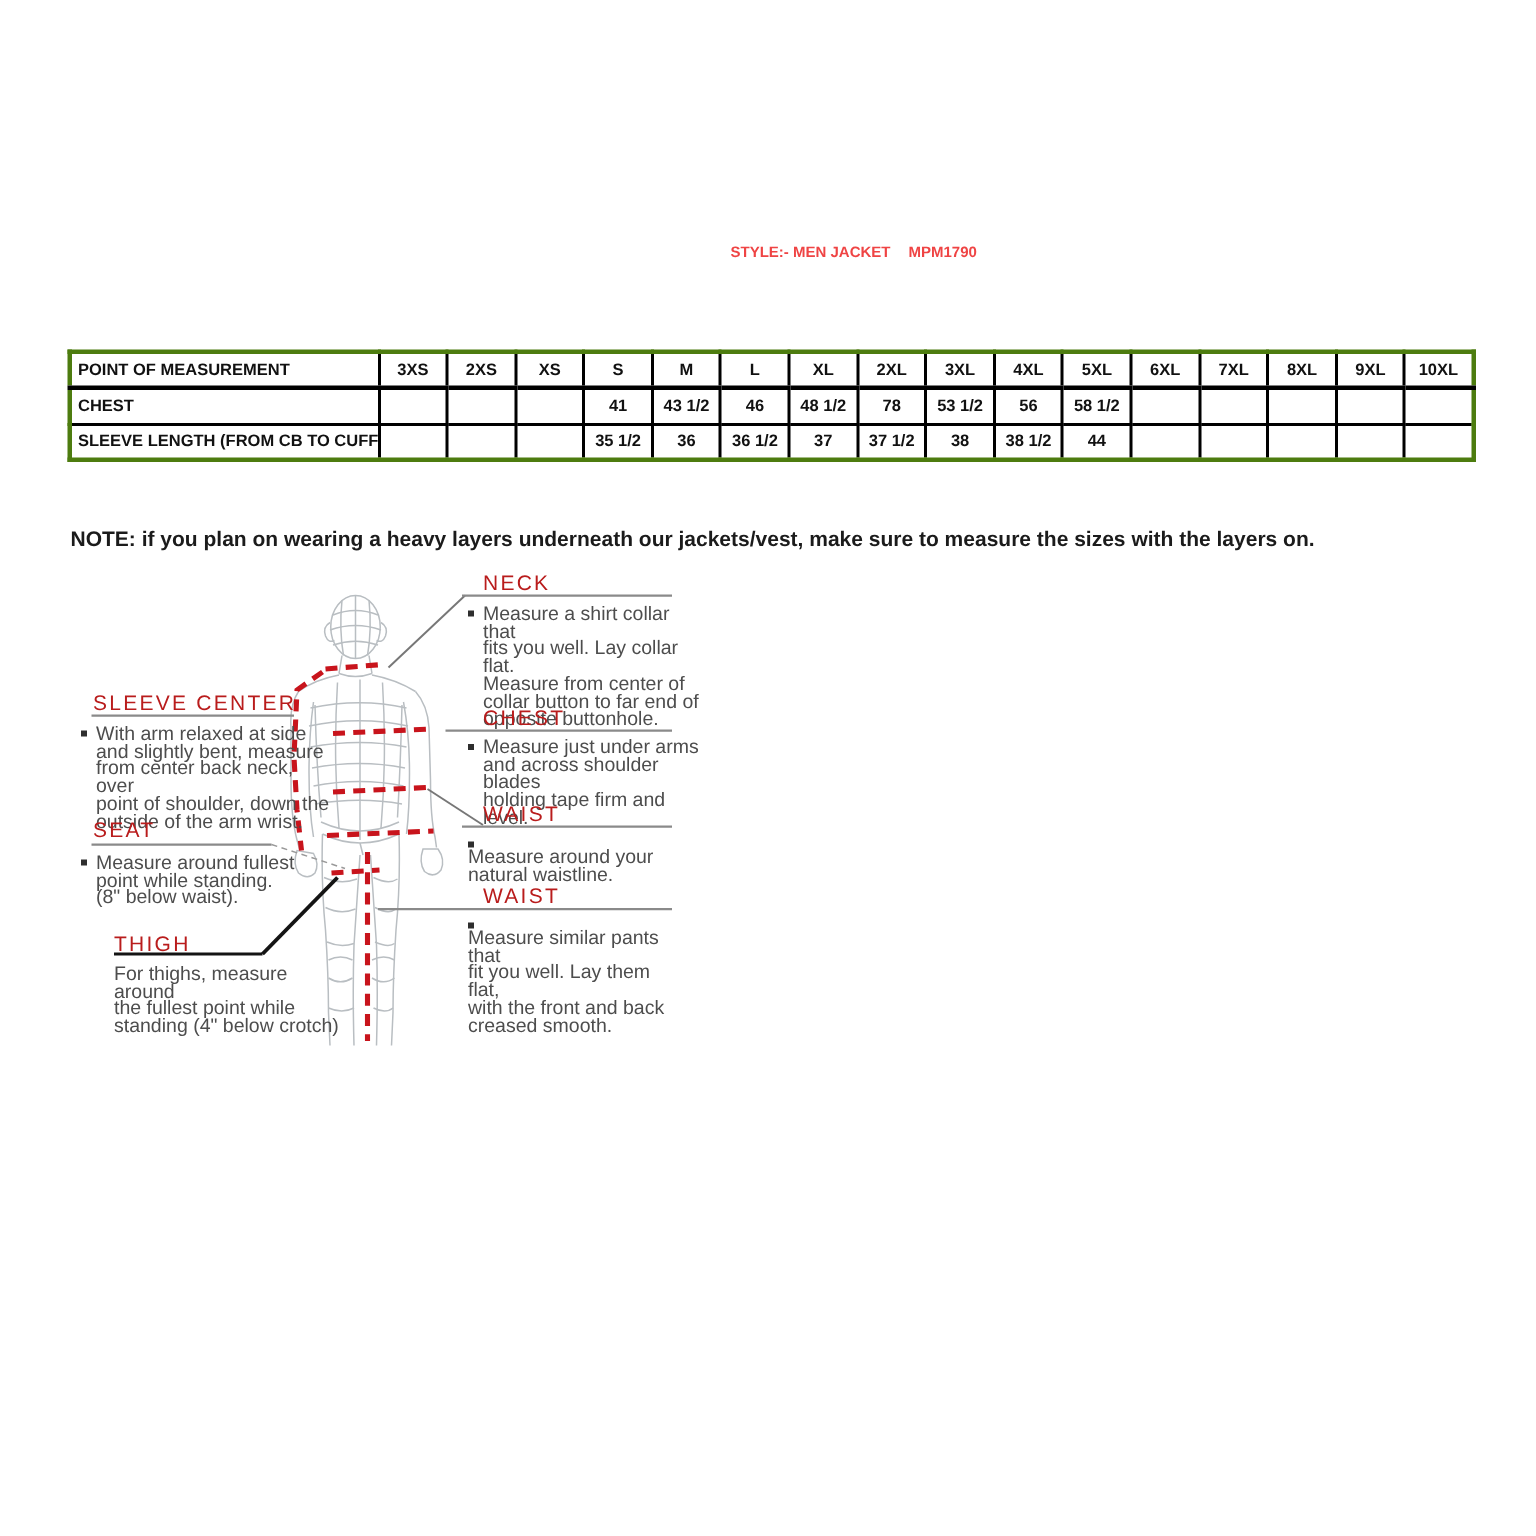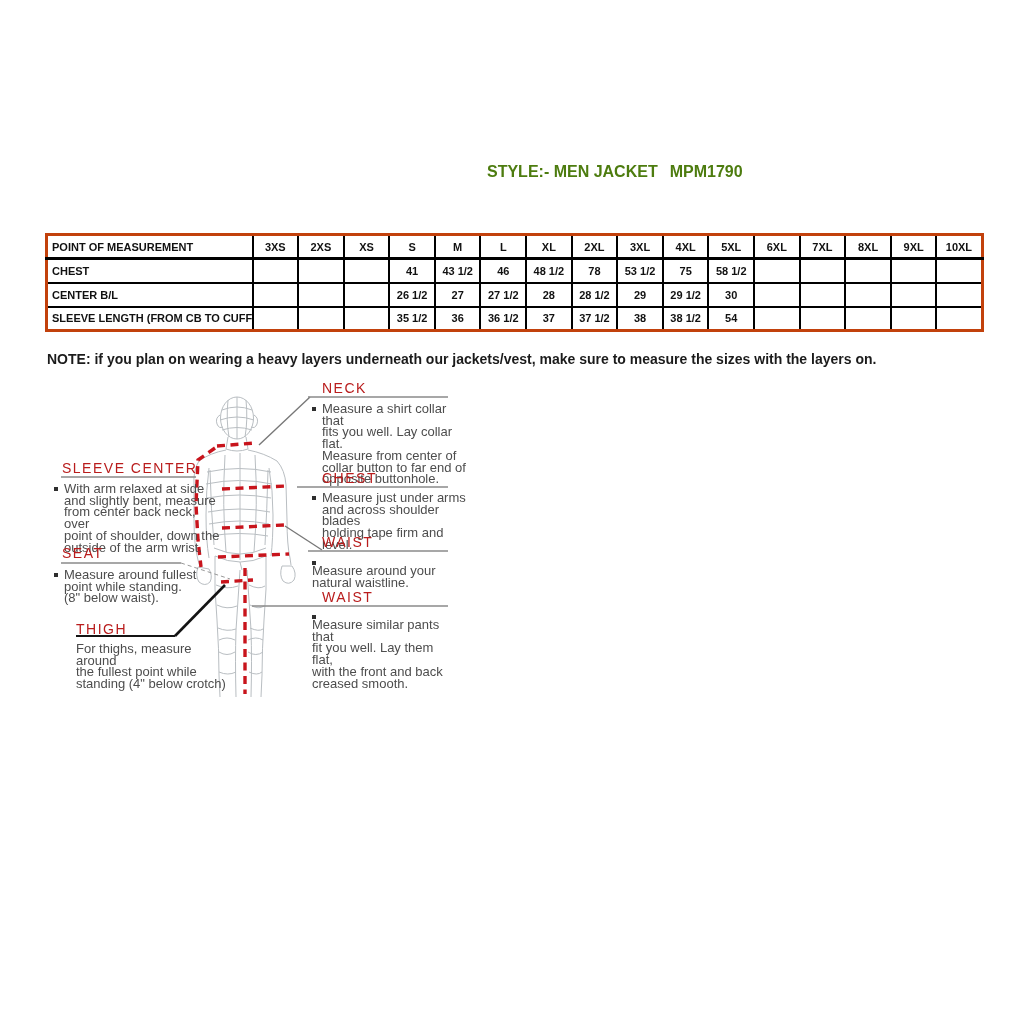--- a/index.html
+++ b/index.html
@@ -1,24 +1,24 @@
 <!DOCTYPE html>
 <html style="--red: #c8141c; --wire: #b9bec2; --leader: #777777;"><head>
 <meta charset="utf-8">
 <style>
   :root{ --red:#c8141c; --wire:#b9bec2; --leader:#777; }
   *{margin:0;padding:0;box-sizing:border-box;}
   html,body{width:1024px;height:1024px;background:#fff;overflow:hidden;}
   body{font-family:"Liberation Sans",sans-serif;color:#222;position:relative;}
 
-  .page-title{position:absolute;left:487px;top:163px;font-size:16px;font-weight:bold;color:#4d7c0f;white-space:nowrap;}
+  .page-title{position:absolute;left:487px;top:163px;font-size:10px;font-weight:bold;color:#ef4444;white-space:nowrap;}
   .page-title .code{margin-left:12px;}
 
   table.size-table{position:absolute;left:45px;top:233px;width:936px;border-collapse:collapse;table-layout:fixed;
-    border:3px solid #c2410c;font-size:11px;font-weight:bold;color:#111;}
+    border:3px solid #4d7c0f;font-size:11px;font-weight:bold;color:#111;}
   .size-table th,.size-table td{border:2px solid #000;height:24px;text-align:center;padding:1px 2px;
     font-weight:bold;font-size:11px;white-space:nowrap;overflow:hidden;}
   .size-table thead th{border-bottom:3px solid #000;}
   .size-table .rowlabel{text-align:left;padding-left:4px;}
 
   .note-line{position:absolute;left:47px;top:351px;font-size:14px;font-weight:bold;color:#1b1b1b;white-space:nowrap;}
 
   .diagram-svg{position:absolute;left:45px;top:375px;width:425px;height:335px;}
   .wire{stroke:var(--wire);fill:none;stroke-width:1;}
   .redline{stroke:var(--red);fill:none;stroke-width:3.4;stroke-dasharray:8 5.5;}
@@ -74,60 +74,41 @@
         <td class="rowlabel">CHEST</td>
         <td></td>
         <td></td>
         <td></td>
         <td>41</td>
         <td>43 1/2</td>
         <td>46</td>
         <td>48 1/2</td>
         <td>78</td>
         <td>53 1/2</td>
-        <td>75</td>
+        <td>56</td>
         <td>58 1/2</td>
-        <td></td>
-        <td></td>
-        <td></td>
-        <td></td>
-        <td></td>
-      </tr>
-      <tr>
-        <td class="rowlabel">CENTER B/L</td>
-        <td></td>
-        <td></td>
-        <td></td>
-        <td>26 1/2</td>
-        <td>27</td>
-        <td>27 1/2</td>
-        <td>28</td>
-        <td>28 1/2</td>
-        <td>29</td>
-        <td>29 1/2</td>
-        <td>30</td>
         <td></td>
         <td></td>
         <td></td>
         <td></td>
         <td></td>
       </tr>
       <tr>
         <td class="rowlabel">SLEEVE LENGTH (FROM CB TO CUFF)</td>
         <td></td>
         <td></td>
         <td></td>
         <td>35 1/2</td>
         <td>36</td>
         <td>36 1/2</td>
         <td>37</td>
         <td>37 1/2</td>
         <td>38</td>
         <td>38 1/2</td>
-        <td>54</td>
+        <td>44</td>
         <td></td>
         <td></td>
         <td></td>
         <td></td>
         <td></td>
       </tr>
     </tbody>
 </table>
 
 <div class="note-line">NOTE: if you plan on wearing a heavy layers underneath our jackets/vest, make sure to measure the sizes with the layers on.</div>

